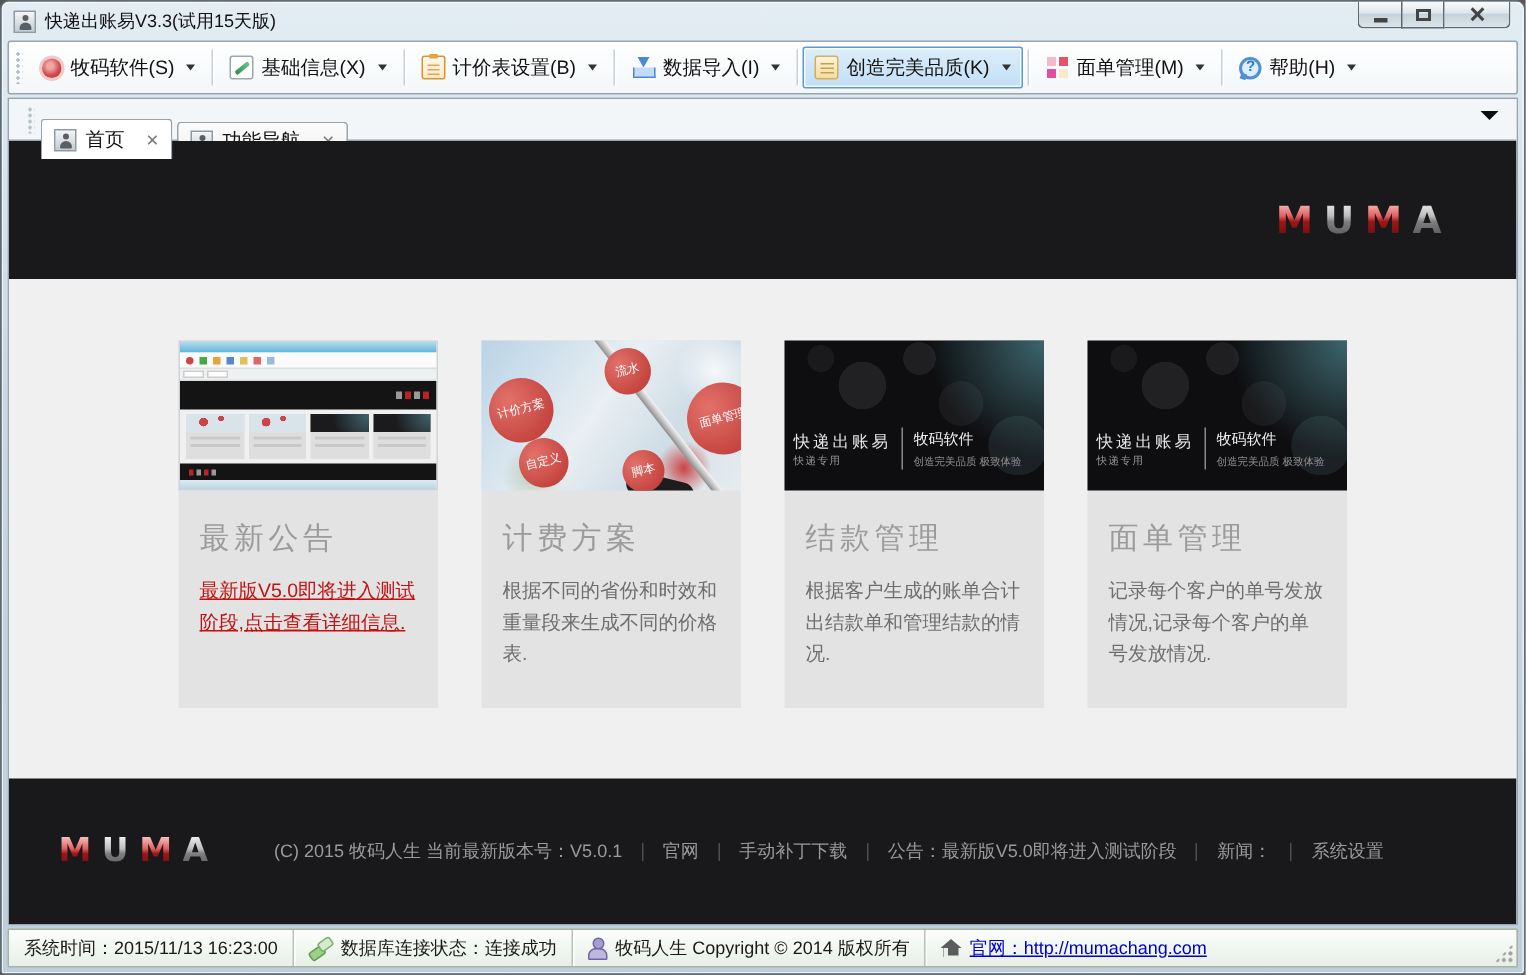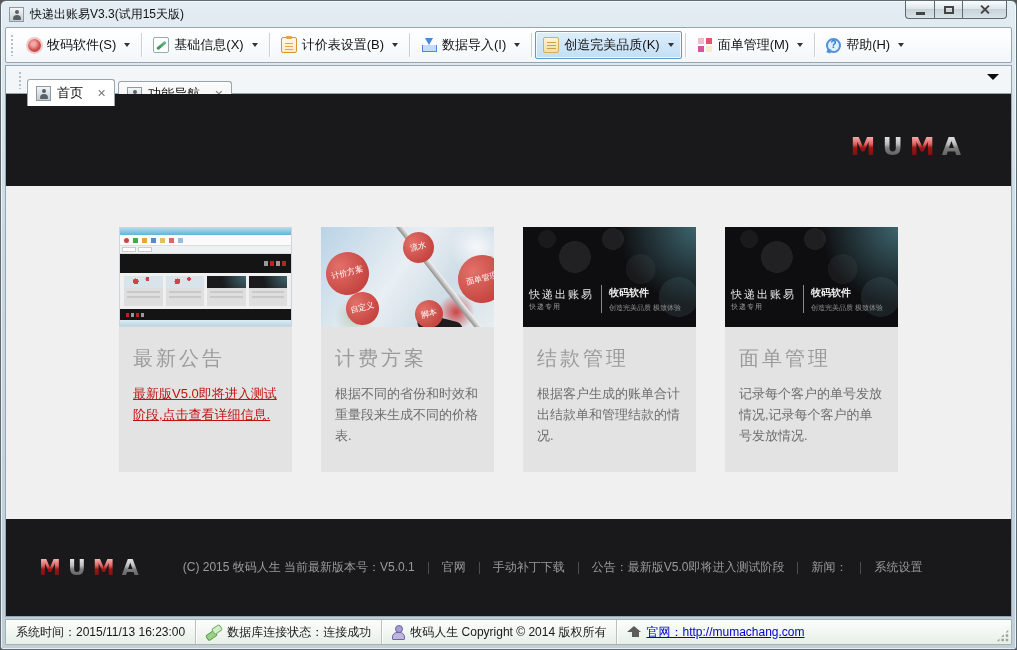--- a/index.html
+++ b/index.html
@@ -128,21 +128,21 @@
       radial-gradient(circle 11px at 52% 12%, rgba(255,255,255,.07) 98%, transparent),
       radial-gradient(circle 9px at 14% 12%, rgba(255,255,255,.05) 98%, transparent),
       radial-gradient(circle 15px at 68% 42%, rgba(255,255,255,.05) 98%, transparent),
       radial-gradient(circle 20px at 90% 70%, rgba(120,170,180,.12) 98%, transparent),
       #0e0e10; }
   .lockup { position:absolute; left:6px; bottom:14px; display:flex; align-items:center; gap:7px; }
   .lk-left { text-align:left; }
   .lk-name { font-size:11px; letter-spacing:2px; color:#e6e6e6; white-space:nowrap; }
   .lk-sub { font-size:7px; color:#979797; letter-spacing:1px; }
   .lk-div { width:1px; height:28px; background:#8a8a8a; }
-  .lk-co { font-size:10px; font-weight:bold; color:#eee; white-space:nowrap; }
+  .lk-co { font-size:10px; font-weight:normal; color:#eee; white-space:nowrap; }
   .lk-slogan { font-size:7px; color:#8f8f8f; margin-top:3px; white-space:nowrap; }
 
   
   .pagefooter { height:97px; flex:none; background:#19191b; display:flex; align-items:center; padding-left:33px; }
   .f-items { display:flex; align-items:center; font-size:12px; color:#9a9a9a; margin-left:44px; white-space:nowrap; }
   .f-sep { width:1px; height:12px; background:#4e4e4e; margin:0 13px; }
   .f-link { color:#9a9a9a; cursor:pointer; }
 
   
   .statusbar { height:26px; flex:none; margin-top:2px; border:1px solid #a8b2aa; border-radius:1px;

